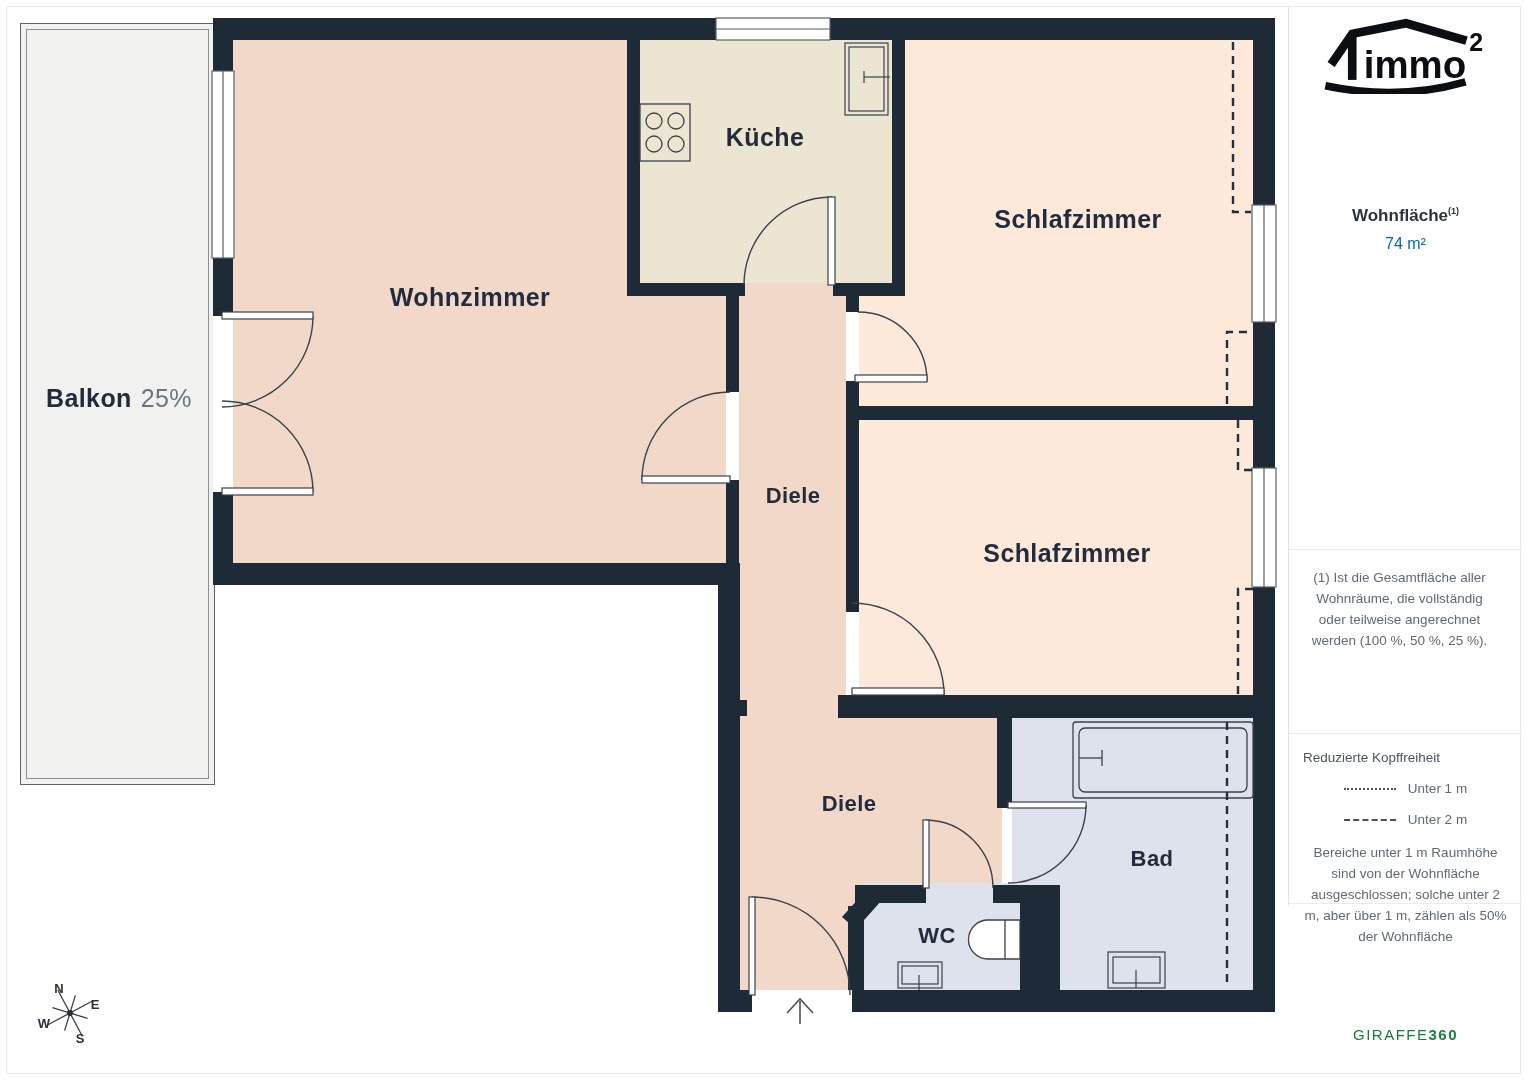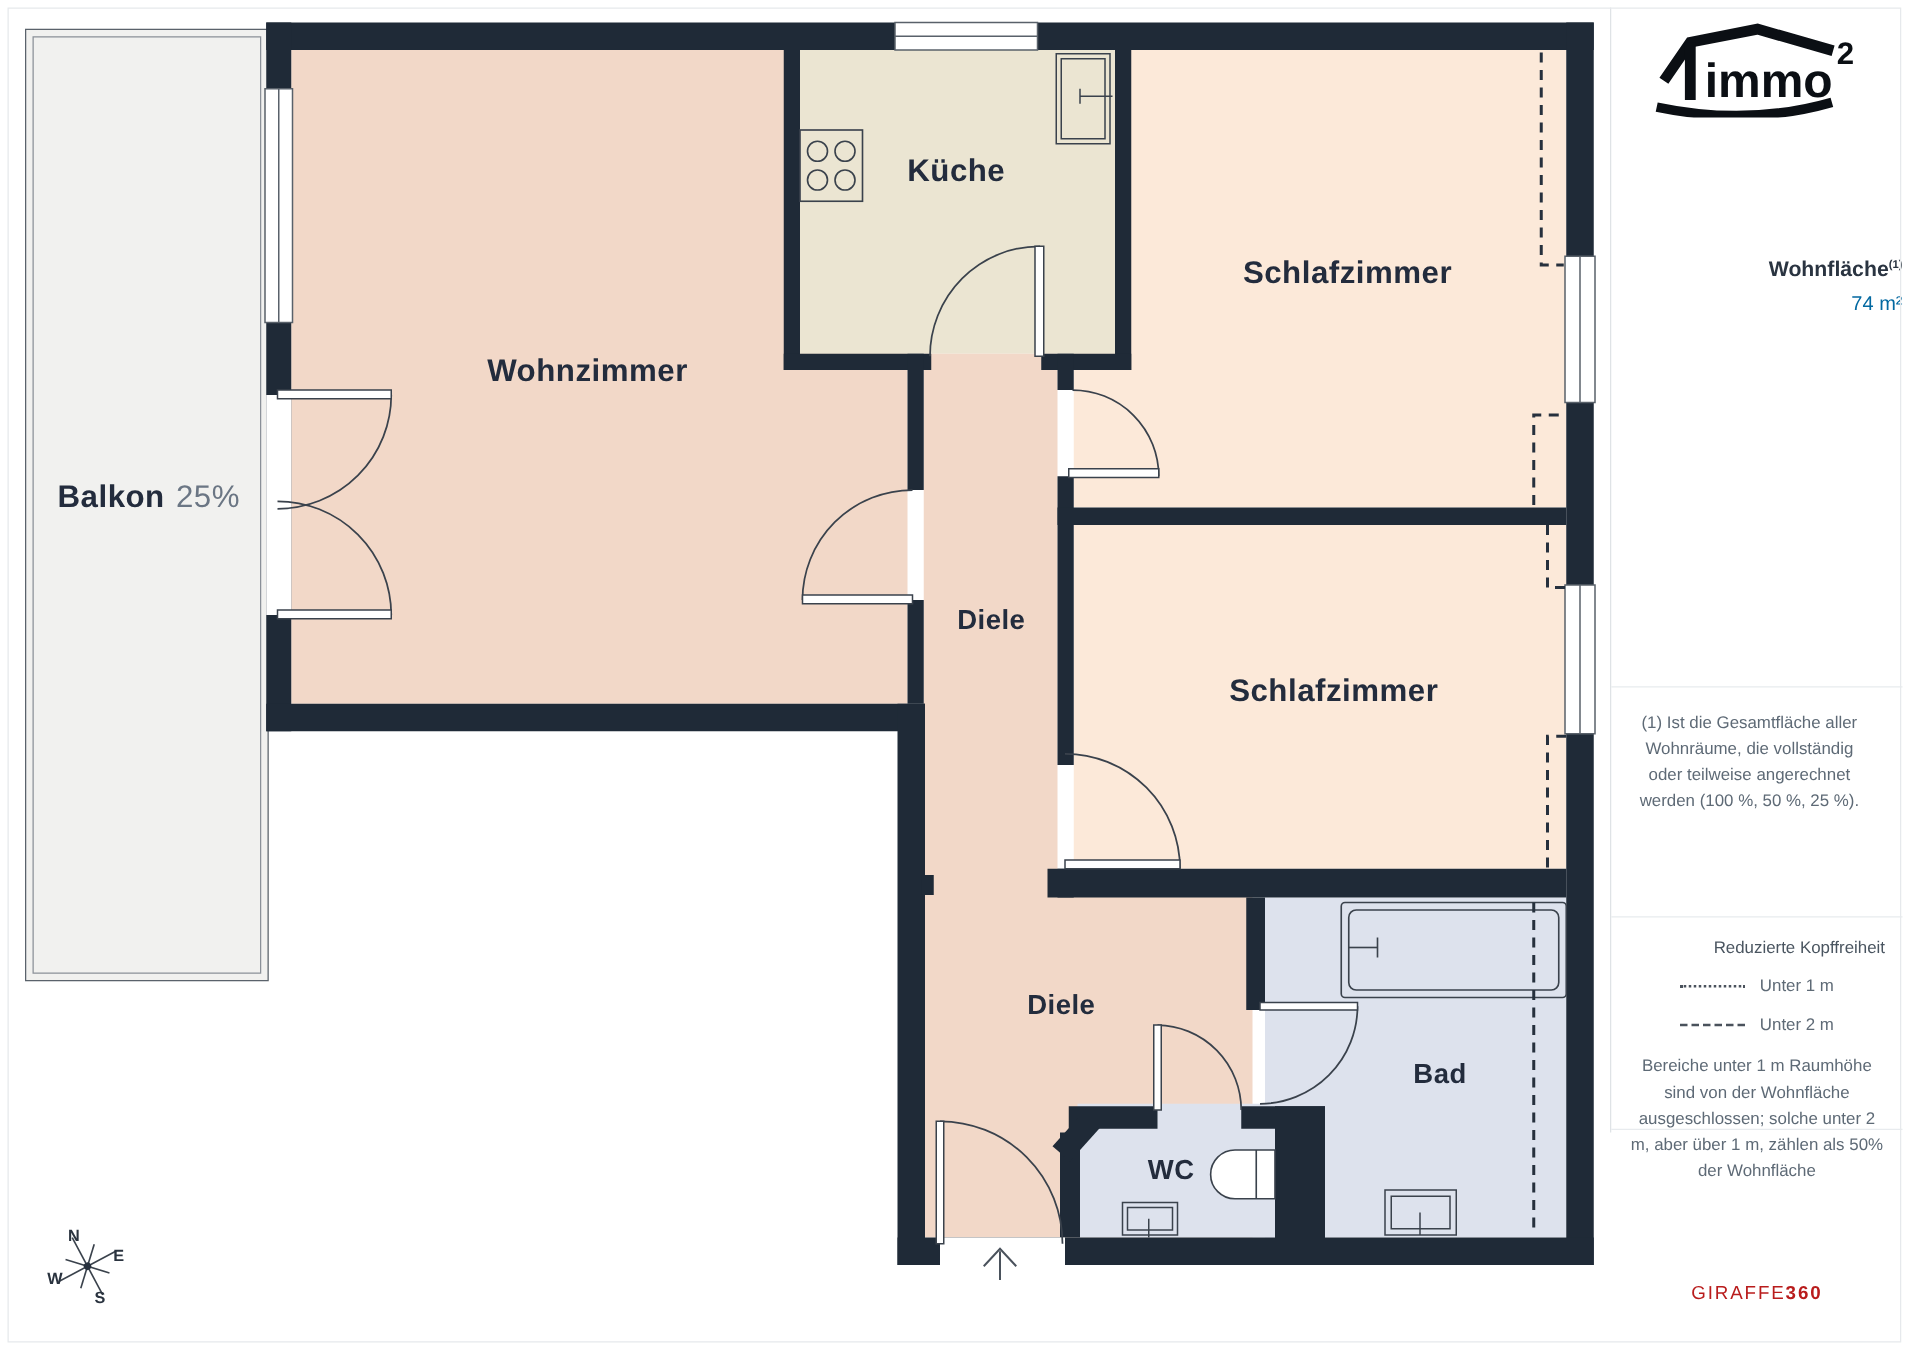--- a/index.html
+++ b/index.html
@@ -28,36 +28,36 @@
       font-weight:700;color:#232c3d;font-size:25px;letter-spacing:.4px;white-space:nowrap;}
   .room-label.small{font-size:22px;}
   .suffix{font-weight:400;color:#6b7684;margin-left:9px;}
   .compass-letter{position:absolute;transform:translate(-50%,-50%);z-index:10;
       font-weight:700;color:#2a333f;font-size:13px;}
   
   #sidebar{position:absolute;left:1288px;top:6px;width:233px;height:900px;
       background:#fff;border-left:1px solid #dfe3e6;z-index:20;}
   #sidebar .divider{position:absolute;left:0;right:0;height:1px;background:#e8ebee;}
   #logo{position:absolute;top:8px;left:50%;transform:translateX(-50%);}
-  .metrics{position:absolute;top:200px;left:0;right:0;text-align:right;}
+  .metrics{position:absolute;top:200px;left:0;right:0;text-align:center;}
   .metric-label{font-size:17px;font-weight:700;color:#2a3441;}
   .metric-label sup{font-size:9px;font-weight:700;}
   .metric-value{font-size:16px;color:#0369a1;margin-top:9px;}
   .metric+.metric{margin-top:24px;}
   .side-text{color:#5e6a76;font-size:13.5px;line-height:1.55;text-align:center;
       position:absolute;left:14px;right:14px;}
   .side-text p{margin:0 12px 18px 0;}
-  .headroom-title{color:#4a5560;font-size:13.5px;text-align:right;}
+  .headroom-title{color:#4a5560;font-size:13.5px;text-align:left;}
   .legend-row{display:flex;align-items:center;justify-content:center;margin-top:16px;text-align:right;}
   .legend-line{width:52px;height:0;margin-right:12px;}
   .legend-dotted{border-top:2px dotted #4a525c;}
   .legend-dashed{border-top:2px dashed #4a525c;}
   .legend-label{color:#5e6a76;font-size:13.5px;}
   .brand{position:absolute;left:0;right:0;text-align:center;letter-spacing:1.5px;
-      font-size:15px;color:#b91c1c;}
+      font-size:15px;color:#15803d;}
   .brand b{font-weight:700;}
 </style>
 </head>
 <body>
 
 <div id="frame"></div>
 
 <div>
 
   <div id="balkon">

